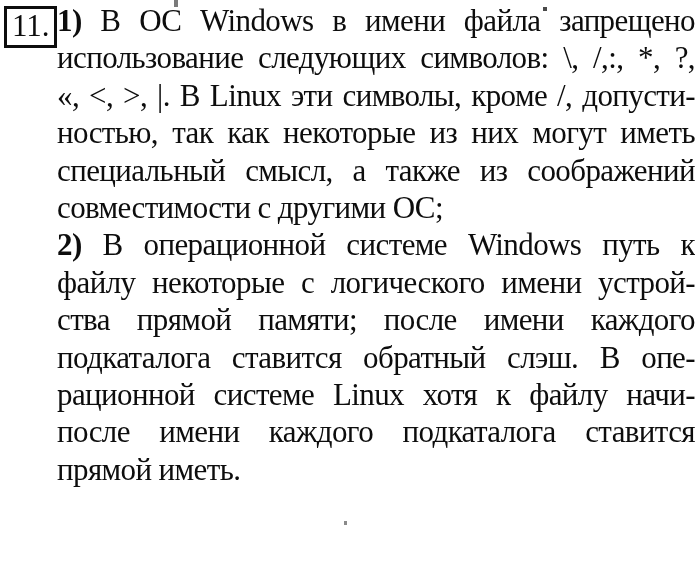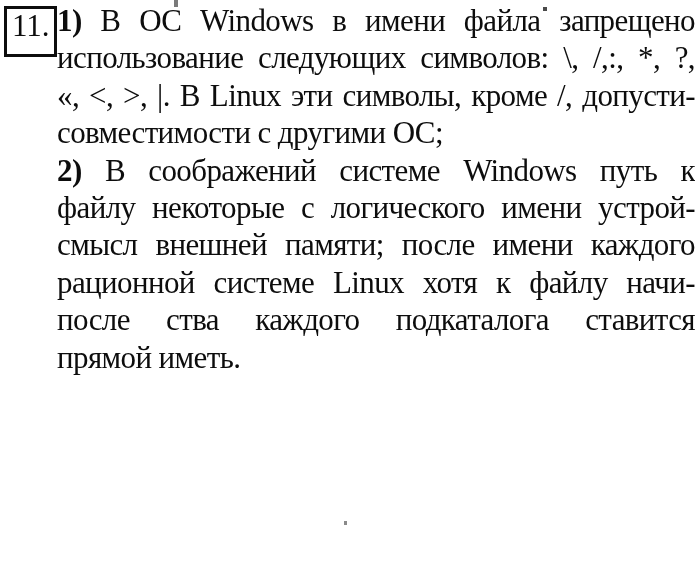--- a/index.html
+++ b/index.html
@@ -30,21 +30,21 @@
   }
   .line.para-end {
     text-align: left;
     text-align-last: left;
   }
   .marker { font-weight: bold; }
   .item-box {
     position: absolute;
     left: 4px; top: 6px;
     border: 3px solid #0d0d0d;
-    padding: 0 4px 12px 5px;
+    padding: 0 4px 3px 5px;
     font-size: 31px;
     line-height: 33px;
     background: #ffffff;
     z-index: 2;
   }
   .speck {
     position: absolute;
     background: #7a7a7a;
   }
   .speck-1 { left: 174px; top: 0; width: 4px; height: 7px; }
@@ -60,21 +60,24 @@
 
 <div class="item-box">
   <span>11.</span>
 </div>
 
 <div class="text-block">
 
   <div class="line"><span class="marker">1)</span> <span>В ОС Windows в имени файла запрещено</span></div>
   <div class="line">использование следующих символов: \, /,:, *, ?,</div>
   <div class="line">«, &lt;, &gt;, |. В Linux эти символы, кроме /, допусти-</div>
+  <div class="line">ностью, так как некоторые из них могут иметь</div>
+  <div class="line">специальный смысл, а также из соображений</div>
   <div class="line para-end">совместимости с другими ОС;</div>
 
-  <div class="line"><span class="marker">2)</span> <span>В соображений системе Windows путь к</span></div>
+  <div class="line"><span class="marker">2)</span> <span>В операционной системе Windows путь к</span></div>
   <div class="line">файлу некоторые с логического имени устрой-</div>
-  <div class="line">смысл внешней памяти; после имени каждого</div>
+  <div class="line">ства прямой памяти; после имени каждого</div>
+  <div class="line">подкаталога ставится обратный слэш. В опе-</div>
   <div class="line">рационной системе Linux хотя к файлу начи-</div>
-  <div class="line">после ства каждого подкаталога ставится</div>
+  <div class="line">после имени каждого подкаталога ставится</div>
   <div class="line para-end">прямой иметь.</div>
 </div>
 
 </body></html>

